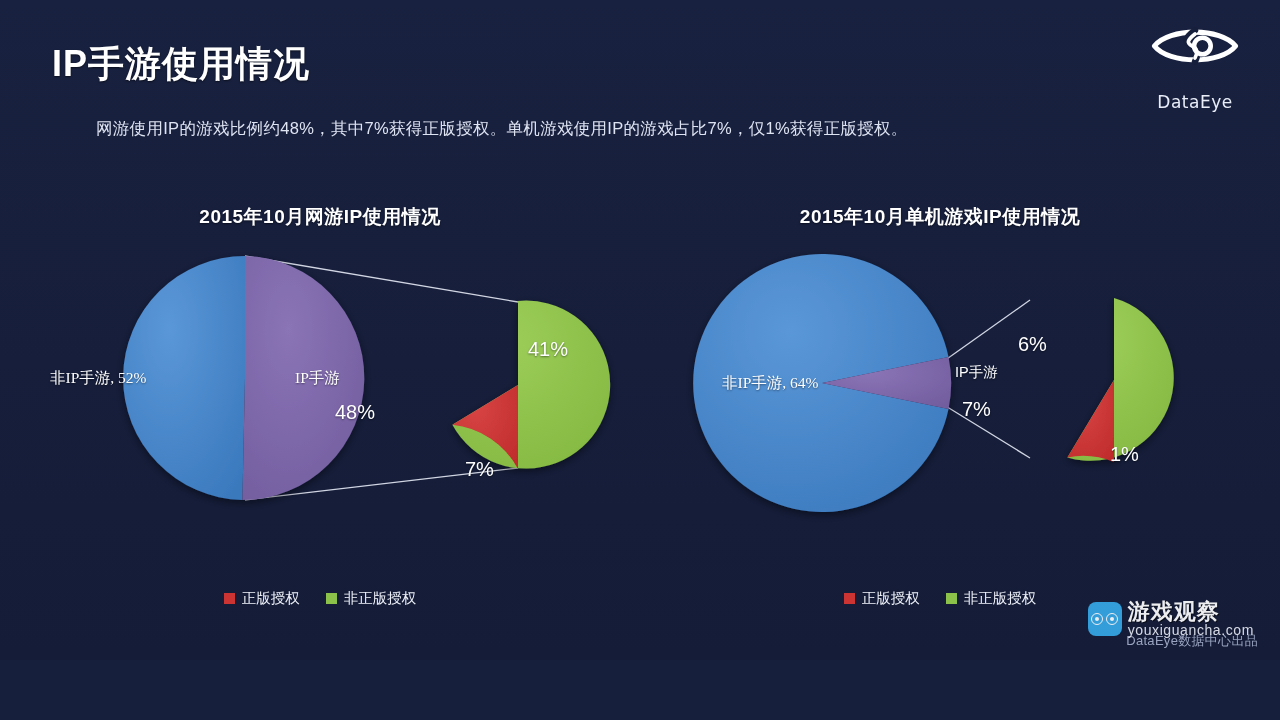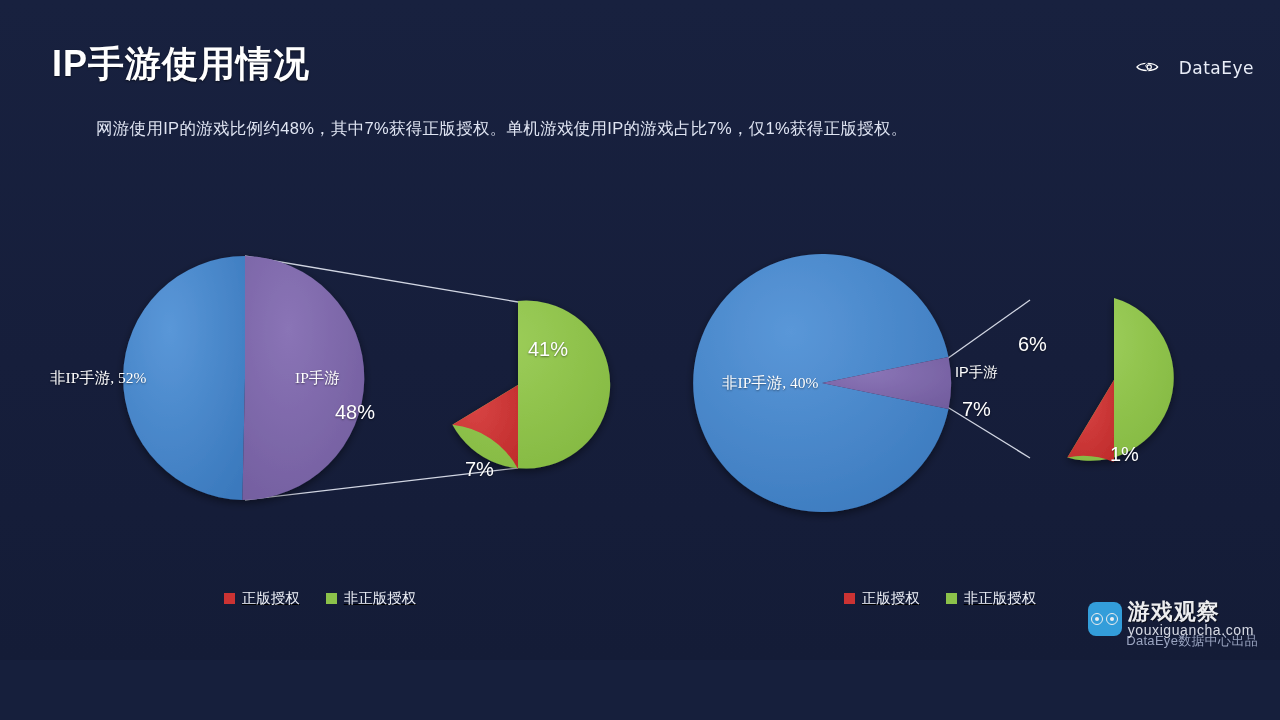--- a/index.html
+++ b/index.html
@@ -32,21 +32,21 @@
     color: #dfe4f2;
     letter-spacing: .3px;
     white-space: nowrap;
   }
 
   
   #logo {
     position: absolute;
     right: 26px; top: 22px;
     width: 118px; height: 90px;
-    display: flex; flex-direction: row;
+    display: flex; flex-direction: column;
     align-items: center; justify-content: flex-start; gap: 20px;
   }
   #logo .mark { width: 96px; height: 52px; }
   #logo .wordmark {
     margin-top: 2px;
     font-size: 17px;
     color: #e9edf8;
     letter-spacing: .5px;
     font-family: "DejaVu Sans", sans-serif;
   }
@@ -77,21 +77,21 @@
     pointer-events: none;
   }
   .pielabel.num { font-size: 20px; }
   .pielabel.big { font-size: 15.5px; font-family: Liberation Serif, serif; }
 
   
   .legend {
     position: absolute; bottom: 22px; left: 0; width: 100%;
     display: flex; justify-content: center; align-items: center; gap: 26px;
   }
-  .legend-item { display: flex; align-items: center; gap: 7px; text-decoration: underline; }
+  .legend-item { display: flex; align-items: center; gap: 7px; }
   .legend-swatch { width: 11px; height: 11px; display: block; }
   .legend-label { font-size: 14.5px; color: #f0f3fa; }
 
   
   #footer {
     position: absolute;
     right: 22px; bottom: 10px;
     font-size: 13px;
     color: #9aa4c0;
     letter-spacing: .3px;
@@ -141,20 +141,21 @@
     <svg class="mark" viewBox="0 0 96 52">
       <path d="M4 26 C20 6, 76 6, 92 26 C76 46, 20 46, 4 26 Z" fill="none" stroke="#ffffff" stroke-width="5.5" stroke-linejoin="round"></path>
       <path d="M48 9 C36 18, 36 22, 44 26 C52 30, 52 34, 48 43" fill="none" stroke="#161f3c" stroke-width="7" stroke-linecap="round"></path>
       <path d="M48 13 C39 20, 39 23, 45 26 C51 29, 51 33, 48 39" fill="none" stroke="#ffffff" stroke-width="4" stroke-linecap="round"></path>
       <circle cx="56" cy="26" r="9" fill="none" stroke="#ffffff" stroke-width="5"></circle>
     </svg>
     <div class="wordmark">DataEye</div>
   </div>
 
   <div class="panel" id="panel-left">
+    <div class="panel-title">2015年10月网游IP使用情况</div>
 
     <div class="chart-area">
       <svg class="chart-svg" width="600" height="340" viewBox="0 0 600 340">
         <defs>
           <radialGradient id="gblue" cx="38%" cy="30%" r="85%">
             <stop offset="0%" stop-color="#5a97d8"></stop>
             <stop offset="100%" stop-color="#3a79bd"></stop>
           </radialGradient>
           <radialGradient id="gpurple" cx="38%" cy="30%" r="85%">
             <stop offset="0%" stop-color="#8a74b6"></stop>
@@ -203,20 +204,21 @@
         <span class="legend-label">正版授权</span>
       </div>
       <div class="legend-item">
         <span class="legend-swatch" style="background:#8cc24a"></span>
         <span class="legend-label">非正版授权</span>
       </div>
     </div>
   </div>
 
   <div class="panel" id="panel-right">
+    <div class="panel-title">2015年10月单机游戏IP使用情况</div>
 
     <div class="chart-area">
       <svg class="chart-svg" width="600" height="340" viewBox="0 0 600 340">
         <defs>
           <filter id="shadowR" x="-30%" y="-30%" width="180%" height="180%">
             <feDropShadow dx="0" dy="3" stdDeviation="4" flood-color="#000000" flood-opacity="0.45"></feDropShadow>
           </filter>
         </defs>
 
         <g stroke="#e6eaf5" stroke-width="1.3" fill="none" opacity="0.9">
@@ -228,21 +230,21 @@
           <path fill="url(#gblue)" d="M 182 145 L 308.5 118.9 A 129 129 0 1 0 308.5 171.1 Z"></path>
           <path fill="url(#gpurple)" d="M 182 145 L 308.5 171.1 A 129 129 0 0 0 308.5 118.9 Z"></path>
         </g>
 
         <g filter="url(#shadowR)">
           <path fill="url(#ggreen)" d="M 474 142 L 474 60 A 82 82 0 1 1 427.4 219.4 Z"></path>
           <path fill="url(#gred)" d="M 474 142 L 427.4 219.4 A 82 82 0 0 1 474 224 Z"></path>
         </g>
       </svg>
 
-      <span class="pielabel big" style="left:82px; top:135px;">非IP手游, 40%</span>
+      <span class="pielabel big" style="left:82px; top:135px;">非IP手游, 64%</span>
       <span class="pielabel" style="left:315px; top:125px;">IP手游</span>
       <span class="pielabel num" style="left:322px; top:160px;">7%</span>
 
       <span class="pielabel num" style="left:378px; top:95px;">6%</span>
       <span class="pielabel num" style="left:470px; top:205px;">1%</span>
     </div>
 
     <div class="legend">
       <div class="legend-item">
         <span class="legend-swatch" style="background:#cc3333"></span>

